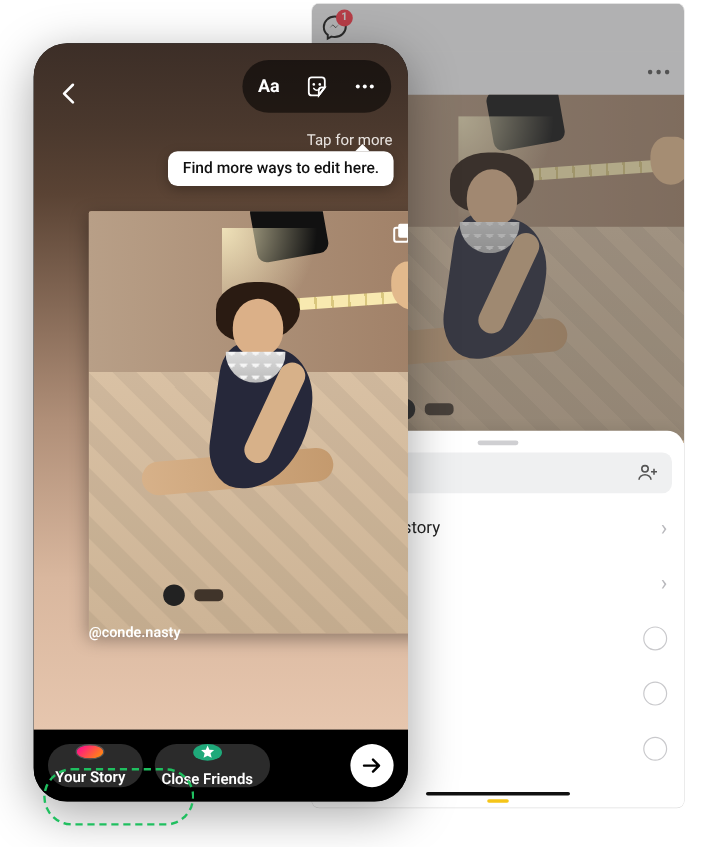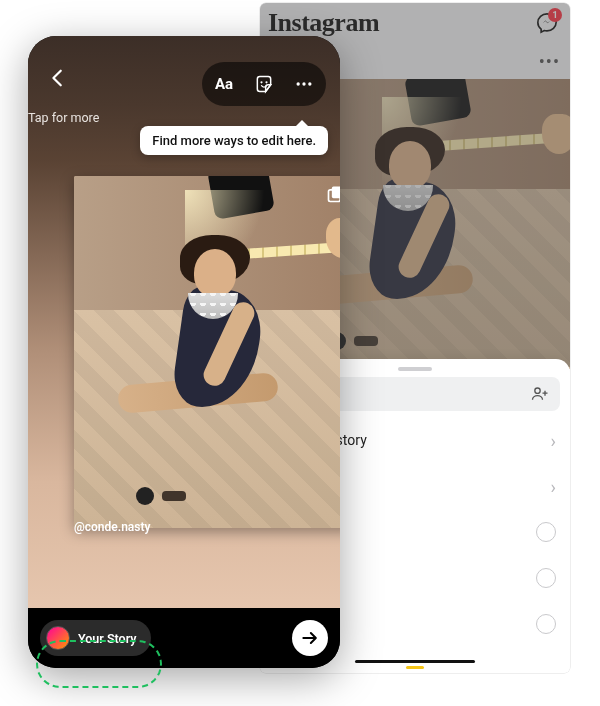--- a/index.html
+++ b/index.html
@@ -185,38 +185,38 @@
     box-shadow: 0 10px 40px rgba(0,0,0,0.35);
     display:flex; flex-direction:column;
   }
   .story-canvas{
     position:relative;
     flex:1;
     background: linear-gradient(180deg,#3c2e27 0%, #4a382d 12%, #5a4334 22%, #b08f78 55%, #d9b79e 78%, #e6c6ae 100%);
     overflow:hidden;
   }
   .top-controls{
-    position:absolute; top:26px; left:14px; right:14px;
-    display:flex; align-items:flex-start; gap:22px;
+    position:absolute; top:14px; left:14px; right:14px;
+    display:flex; align-items:flex-end; gap:22px;
     z-index:5;
   }
   .back-btn{
     width:32px;height:32px; display:flex;align-items:center;justify-content:center;
     color:#fff;
   }
   .spacer{flex:1;}
   .pill-group{ display:flex; gap:6px; background: rgba(0,0,0,0.55); padding:5px; border-radius:22px;}
   .pill{
     width:34px;height:34px;border-radius:50%;
     display:flex;align-items:center;justify-content:center;
     color:#fff;
   }
   .pill.aa{ font-weight:700; font-size:15px;}
   .tap-more{
-    position:absolute; top:74px; left:0; right:13px; text-align:left;
+    position:absolute; top:74px; left:0; right:13px; text-align:right;
     font-size:12.5px; color:#e8e3df; 
     z-index:5;
   }
   .tooltip{
     position:absolute; top:90px; right:12px;
     background:#fff; color:#111;
     padding:7px 12px; border-radius:8px;
     font-size:13px; font-weight:500;
     box-shadow: 0 3px 10px rgba(0,0,0,0.25);
     z-index:6;
@@ -245,21 +245,21 @@
   }
 
   .story-footer{
     height:60px; background:#000;
     display:flex; align-items:center; padding:0 12px; gap:10px;
   }
   .chip{
     display:flex; align-items:center; gap:8px;
     background:#2b2b2b; border-radius:22px;
     height:36px; padding:0 14px 0 6px;
-    color:#fff; font-size:12.5px; font-weight:600;
+    color:#fff; font-size:12.5px; font-weight:600;flex-direction:column;
   }
   .chip .av{
     width:24px;height:24px;border-radius:50%;
     background: linear-gradient(135deg,#f09,#f90);
     border:1.5px solid #555;
   }
   .chip .star{
     width:24px;height:24px;border-radius:50%;
     background:#1fa97a; display:flex;align-items:center;justify-content:center;
   }
@@ -277,21 +277,20 @@
     pointer-events:none;
     z-index:20;
   }
 
 </style>
 </head>
 <body>
 
 <div class="back-screen">
   <div class="ig-header">
-    <span class="ig-logo">Instagram</span>
     <span class="ig-msg">
       <svg width="22" height="22" viewBox="0 0 24 24">
         <path d="M12 2C6.5 2 2 6.2 2 11.4c0 2.9 1.4 5.5 3.6 7.2V22l3.3-1.8c1 .3 2 .4 3.1.4 5.5 0 10-4.2 10-9.4S17.5 2 12 2z" fill="none" stroke="#111" stroke-width="1.8"></path>
         <path d="M7 12.5l3.2-3.3 2.6 2.5L16 9l-3.2 3.3-2.6-2.5L7 12.5z" fill="#111"></path>
       </svg>
       <span class="ig-badge">1</span>
     </span>
   </div>
   <div class="post-header">
     <span class="post-username">sty</span>
@@ -424,20 +423,28 @@
     </div>
 
     <div class="caption-tag">@conde.nasty</div>
   </div>
 
   <div class="story-footer">
     <div class="chip">
       <span class="av"></span>
       <span>Your Story</span>
     </div>
+    <div class="chip">
+      <span class="star">
+        <svg width="14" height="14" viewBox="0 0 24 24">
+            <path d="M12 2l2.6 6.2 6.7.5-5.1 4.4 1.6 6.5L12 16.8 6.2 19.6l1.6-6.5L2.7 8.7l6.7-.5L12 2z" fill="#fff"></path>
+          </svg>
+      </span>
+      <span>Close Friends</span>
+    </div>
     <div class="send-circle">
       <svg width="20" height="20" viewBox="0 0 24 24">
         <path d="M4 12h14M13 6l6 6-6 6" fill="none" stroke="#000" stroke-width="2.4" stroke-linecap="round" stroke-linejoin="round"></path>
       </svg>
     </div>
   </div>
 </div>
 
 <div class="highlight-box"></div>
 

